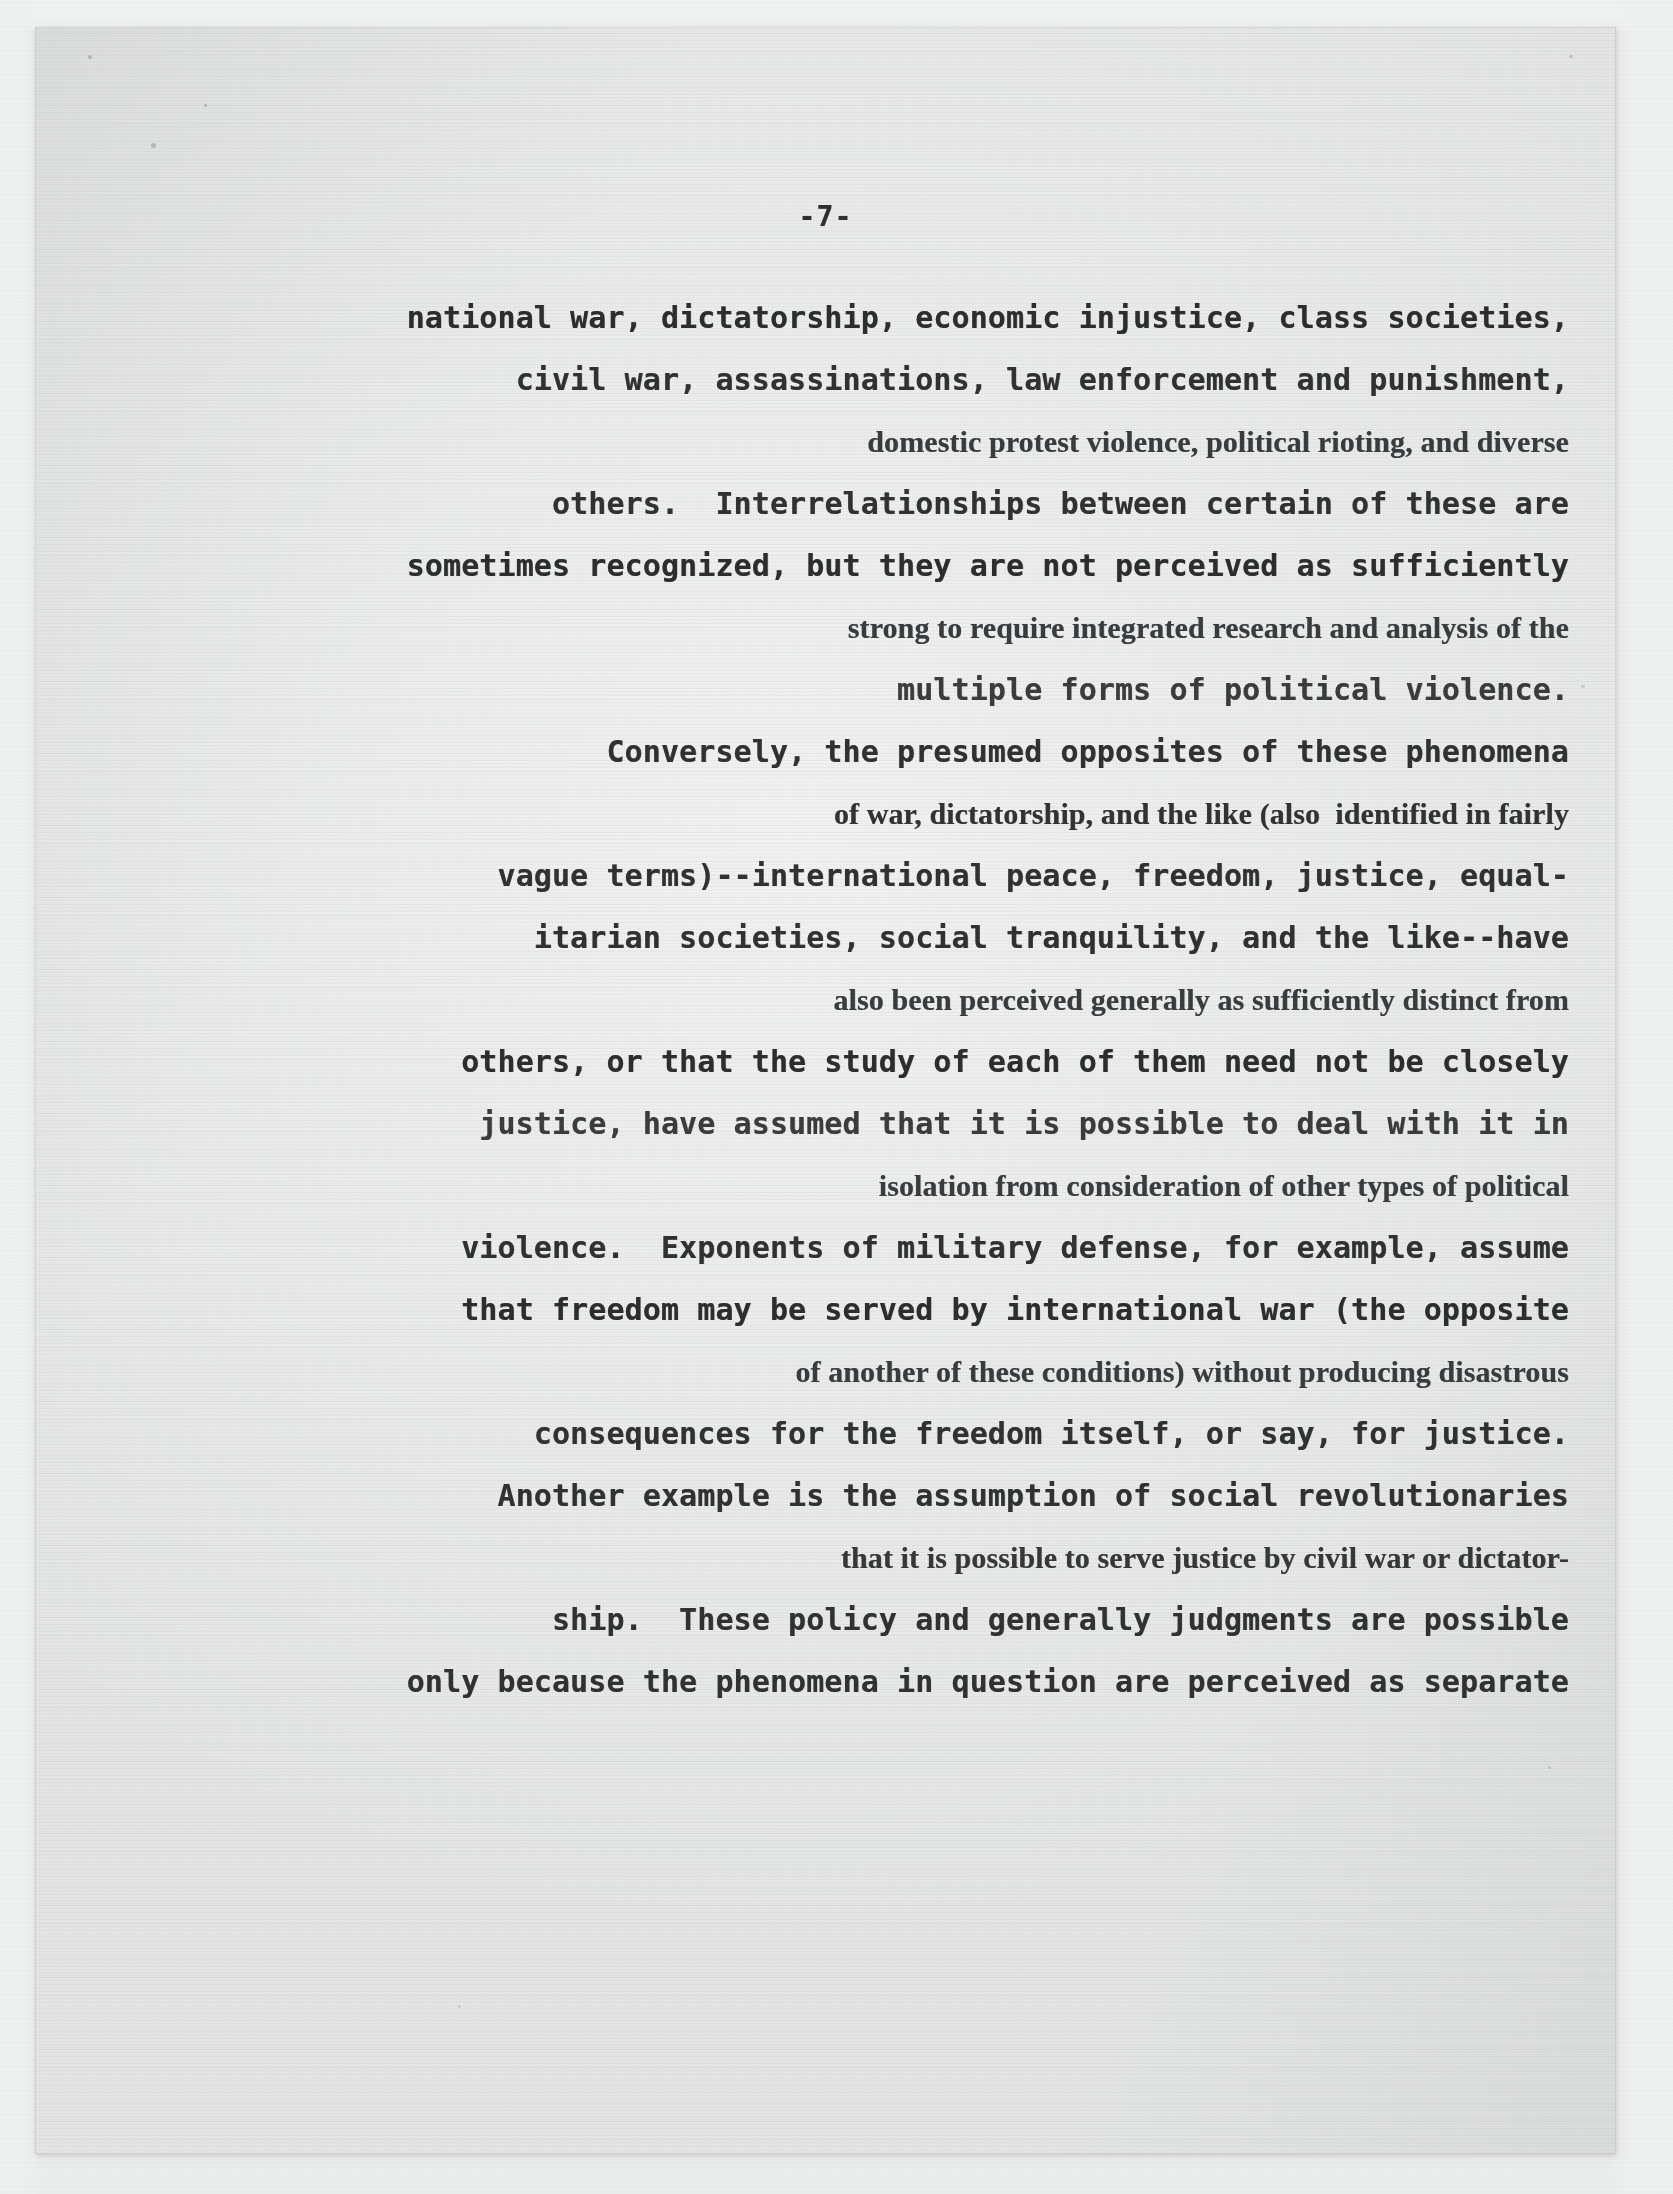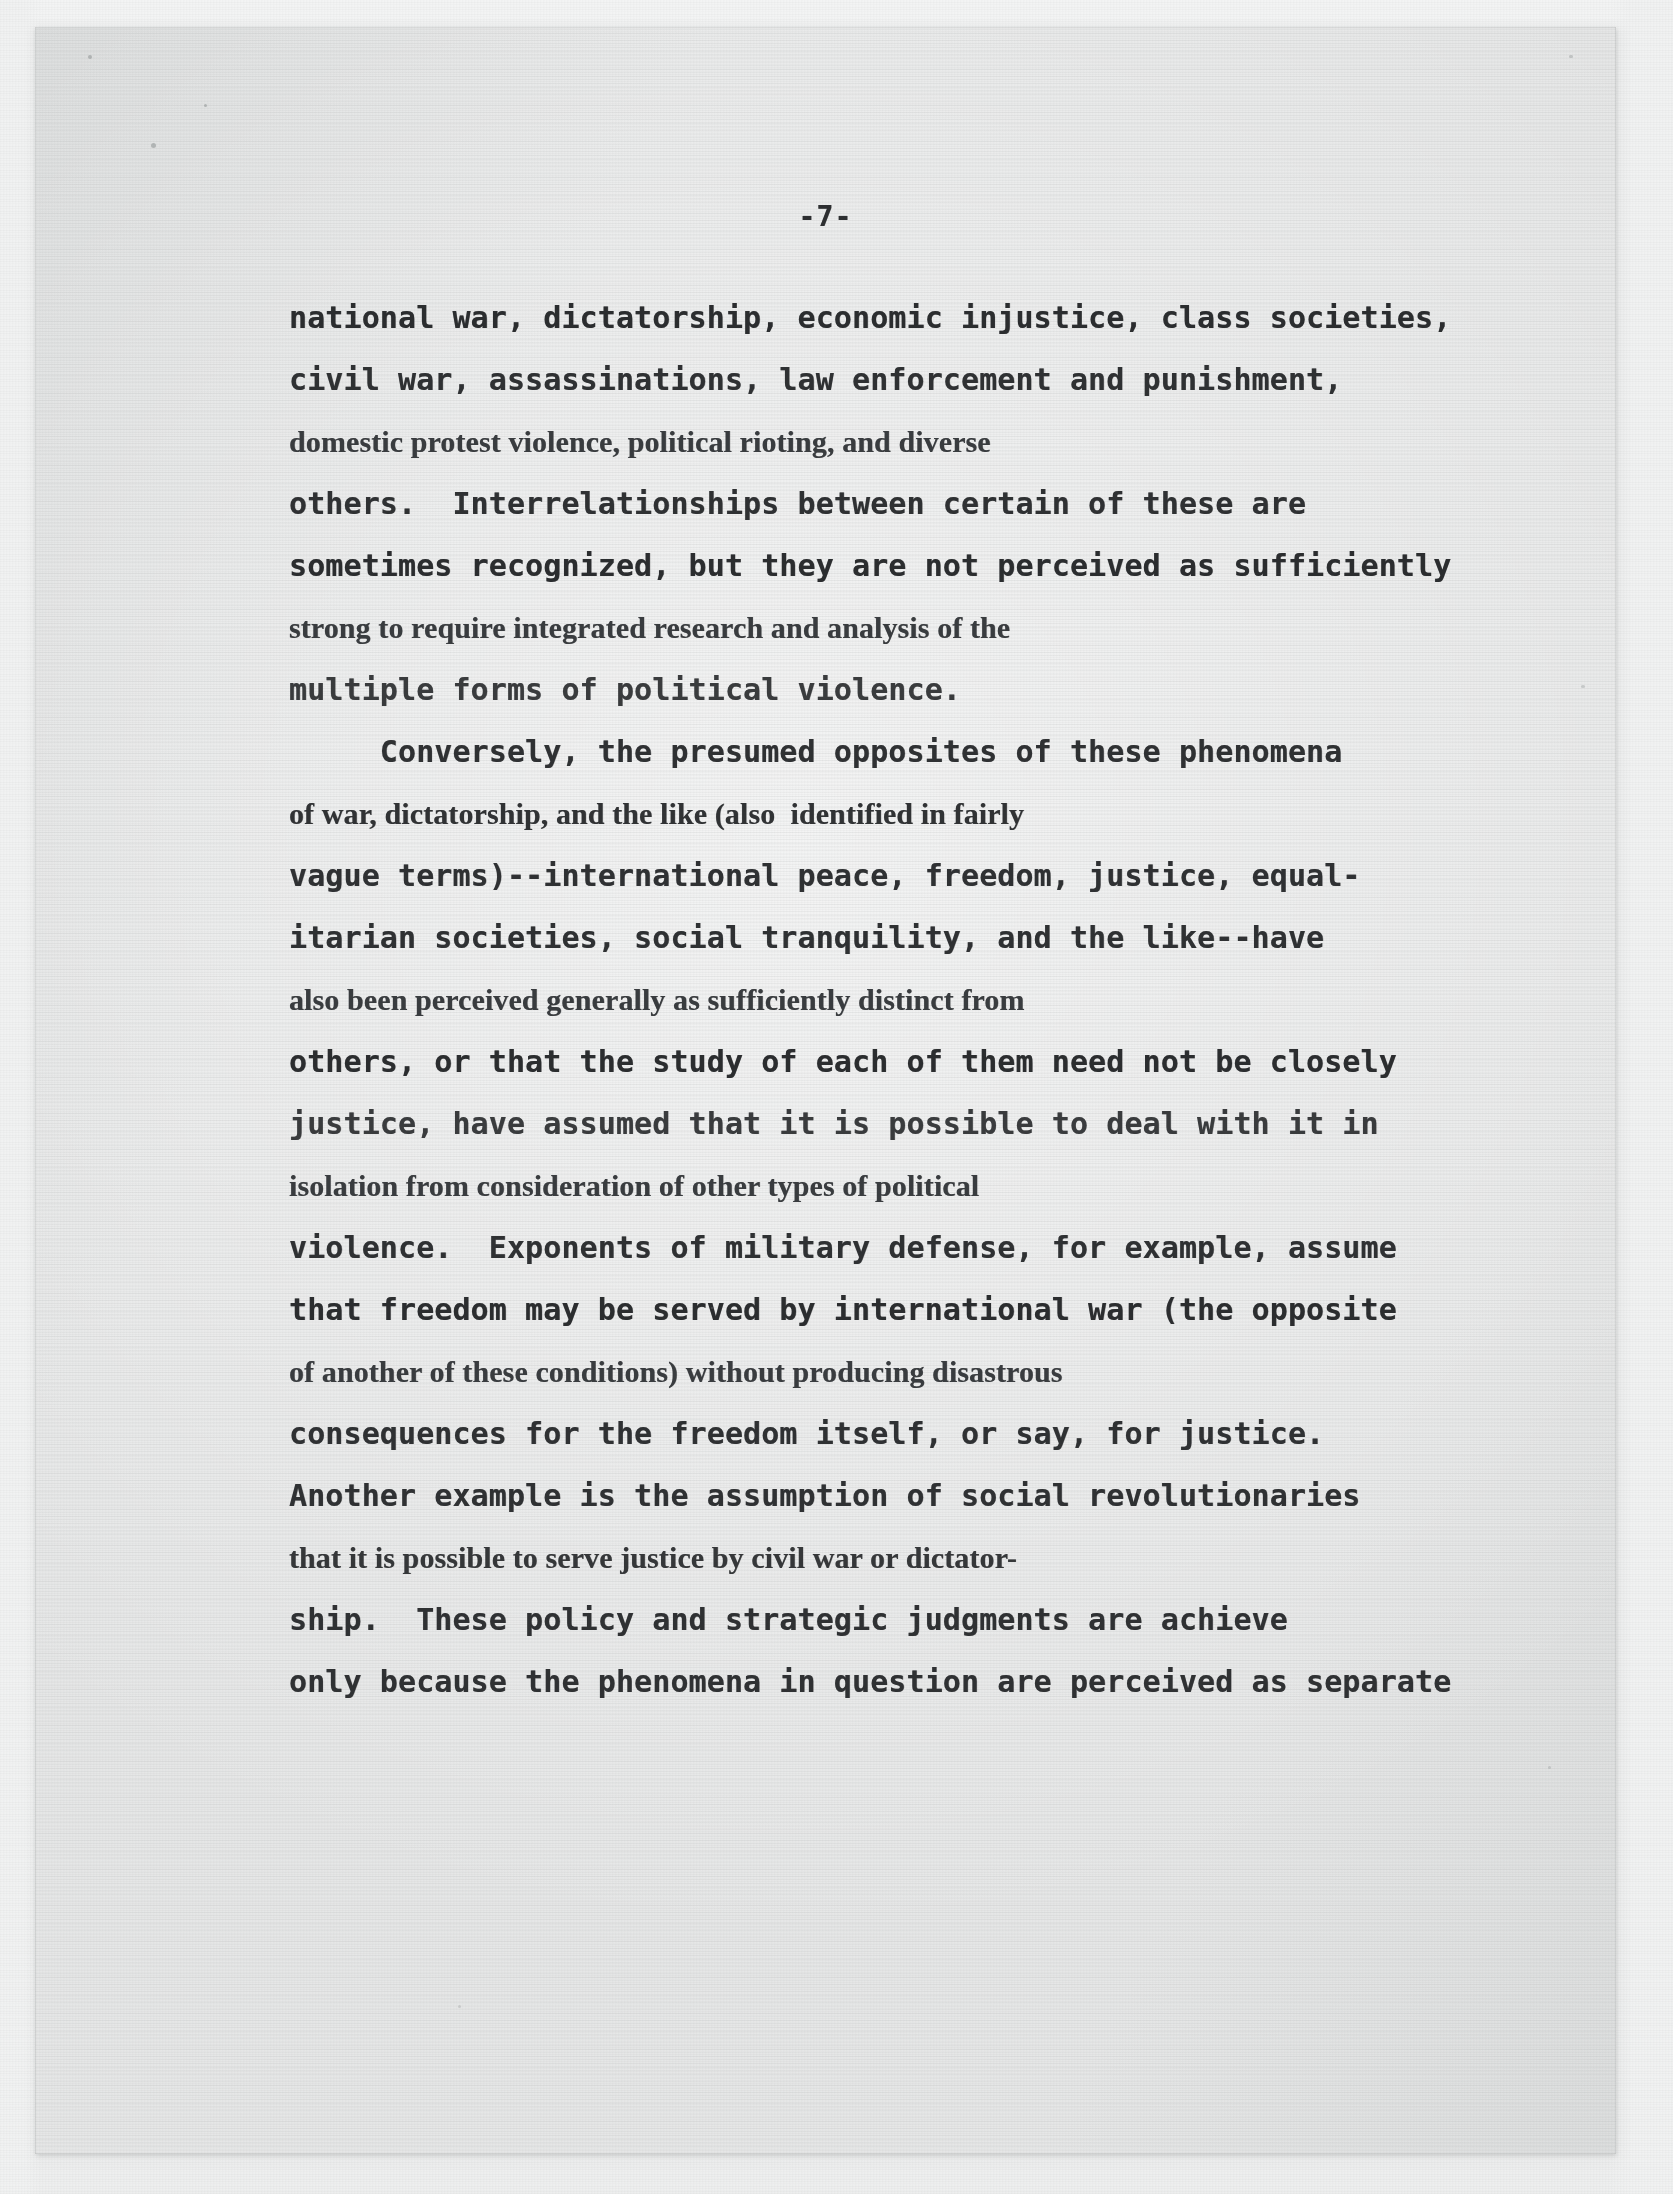--- a/index.html
+++ b/index.html
@@ -125,20 +125,21 @@
     height: 62px;
     line-height: 62px;
     white-space: pre;
     font-size: 30px;
     letter-spacing: 0.1px;
     color: #2f3133;
     font-weight: 700;
     text-shadow:
       0.4px 0.4px 0.6px rgba(70,72,74,0.45),
       -0.2px 0.2px 0.5px rgba(95,97,99,0.28);
+    text-align: right;
   }
 
   
   .line:nth-child(3n)   { color: #34373a; opacity: .97; font-family: Liberation Serif, serif; }
   .line:nth-child(4n+1) { color: #2b2d2f; }
   .line:nth-child(7n)   { opacity: .94; }
 
   
   .speck {
     position: absolute;
@@ -176,21 +177,21 @@
         <div class="line">also been perceived generally as sufficiently distinct from</div>
         <div class="line">others, or that the study of each of them need not be closely</div>
         <div class="line">justice, have assumed that it is possible to deal with it in</div>
         <div class="line">isolation from consideration of other types of political</div>
         <div class="line">violence.  Exponents of military defense, for example, assume</div>
         <div class="line">that freedom may be served by international war (the opposite</div>
         <div class="line">of another of these conditions) without producing disastrous</div>
         <div class="line">consequences for the freedom itself, or say, for justice.</div>
         <div class="line">Another example is the assumption of social revolutionaries</div>
         <div class="line">that it is possible to serve justice by civil war or dictator-</div>
-        <div class="line">ship.  These policy and strategic judgments are achieve</div>
+        <div class="line">ship.  These policy and generally judgments are possible</div>
         <div class="line">only because the phenomena in question are perceived as separate</div>
       </div>
 
     </div>
 
     <span class="speck" style="left:53px;  top:28px;  width:4.2px;  height:4.2px;"></span>
     <span class="speck" style="left:169px; top:77px; width:3px;  height:3px;"></span>
     <span class="speck" style="left:116px; top:116px; width:5.4px;  height:5.4px;"></span>
     <span class="speck" style="left:1534px;top:28px;  width:3.6px;  height:3.6px; opacity:.4;"></span>
     <span class="speck" style="left:1546px;top:658px;width:3.6px;  height:3.6px; opacity:.35;"></span>

